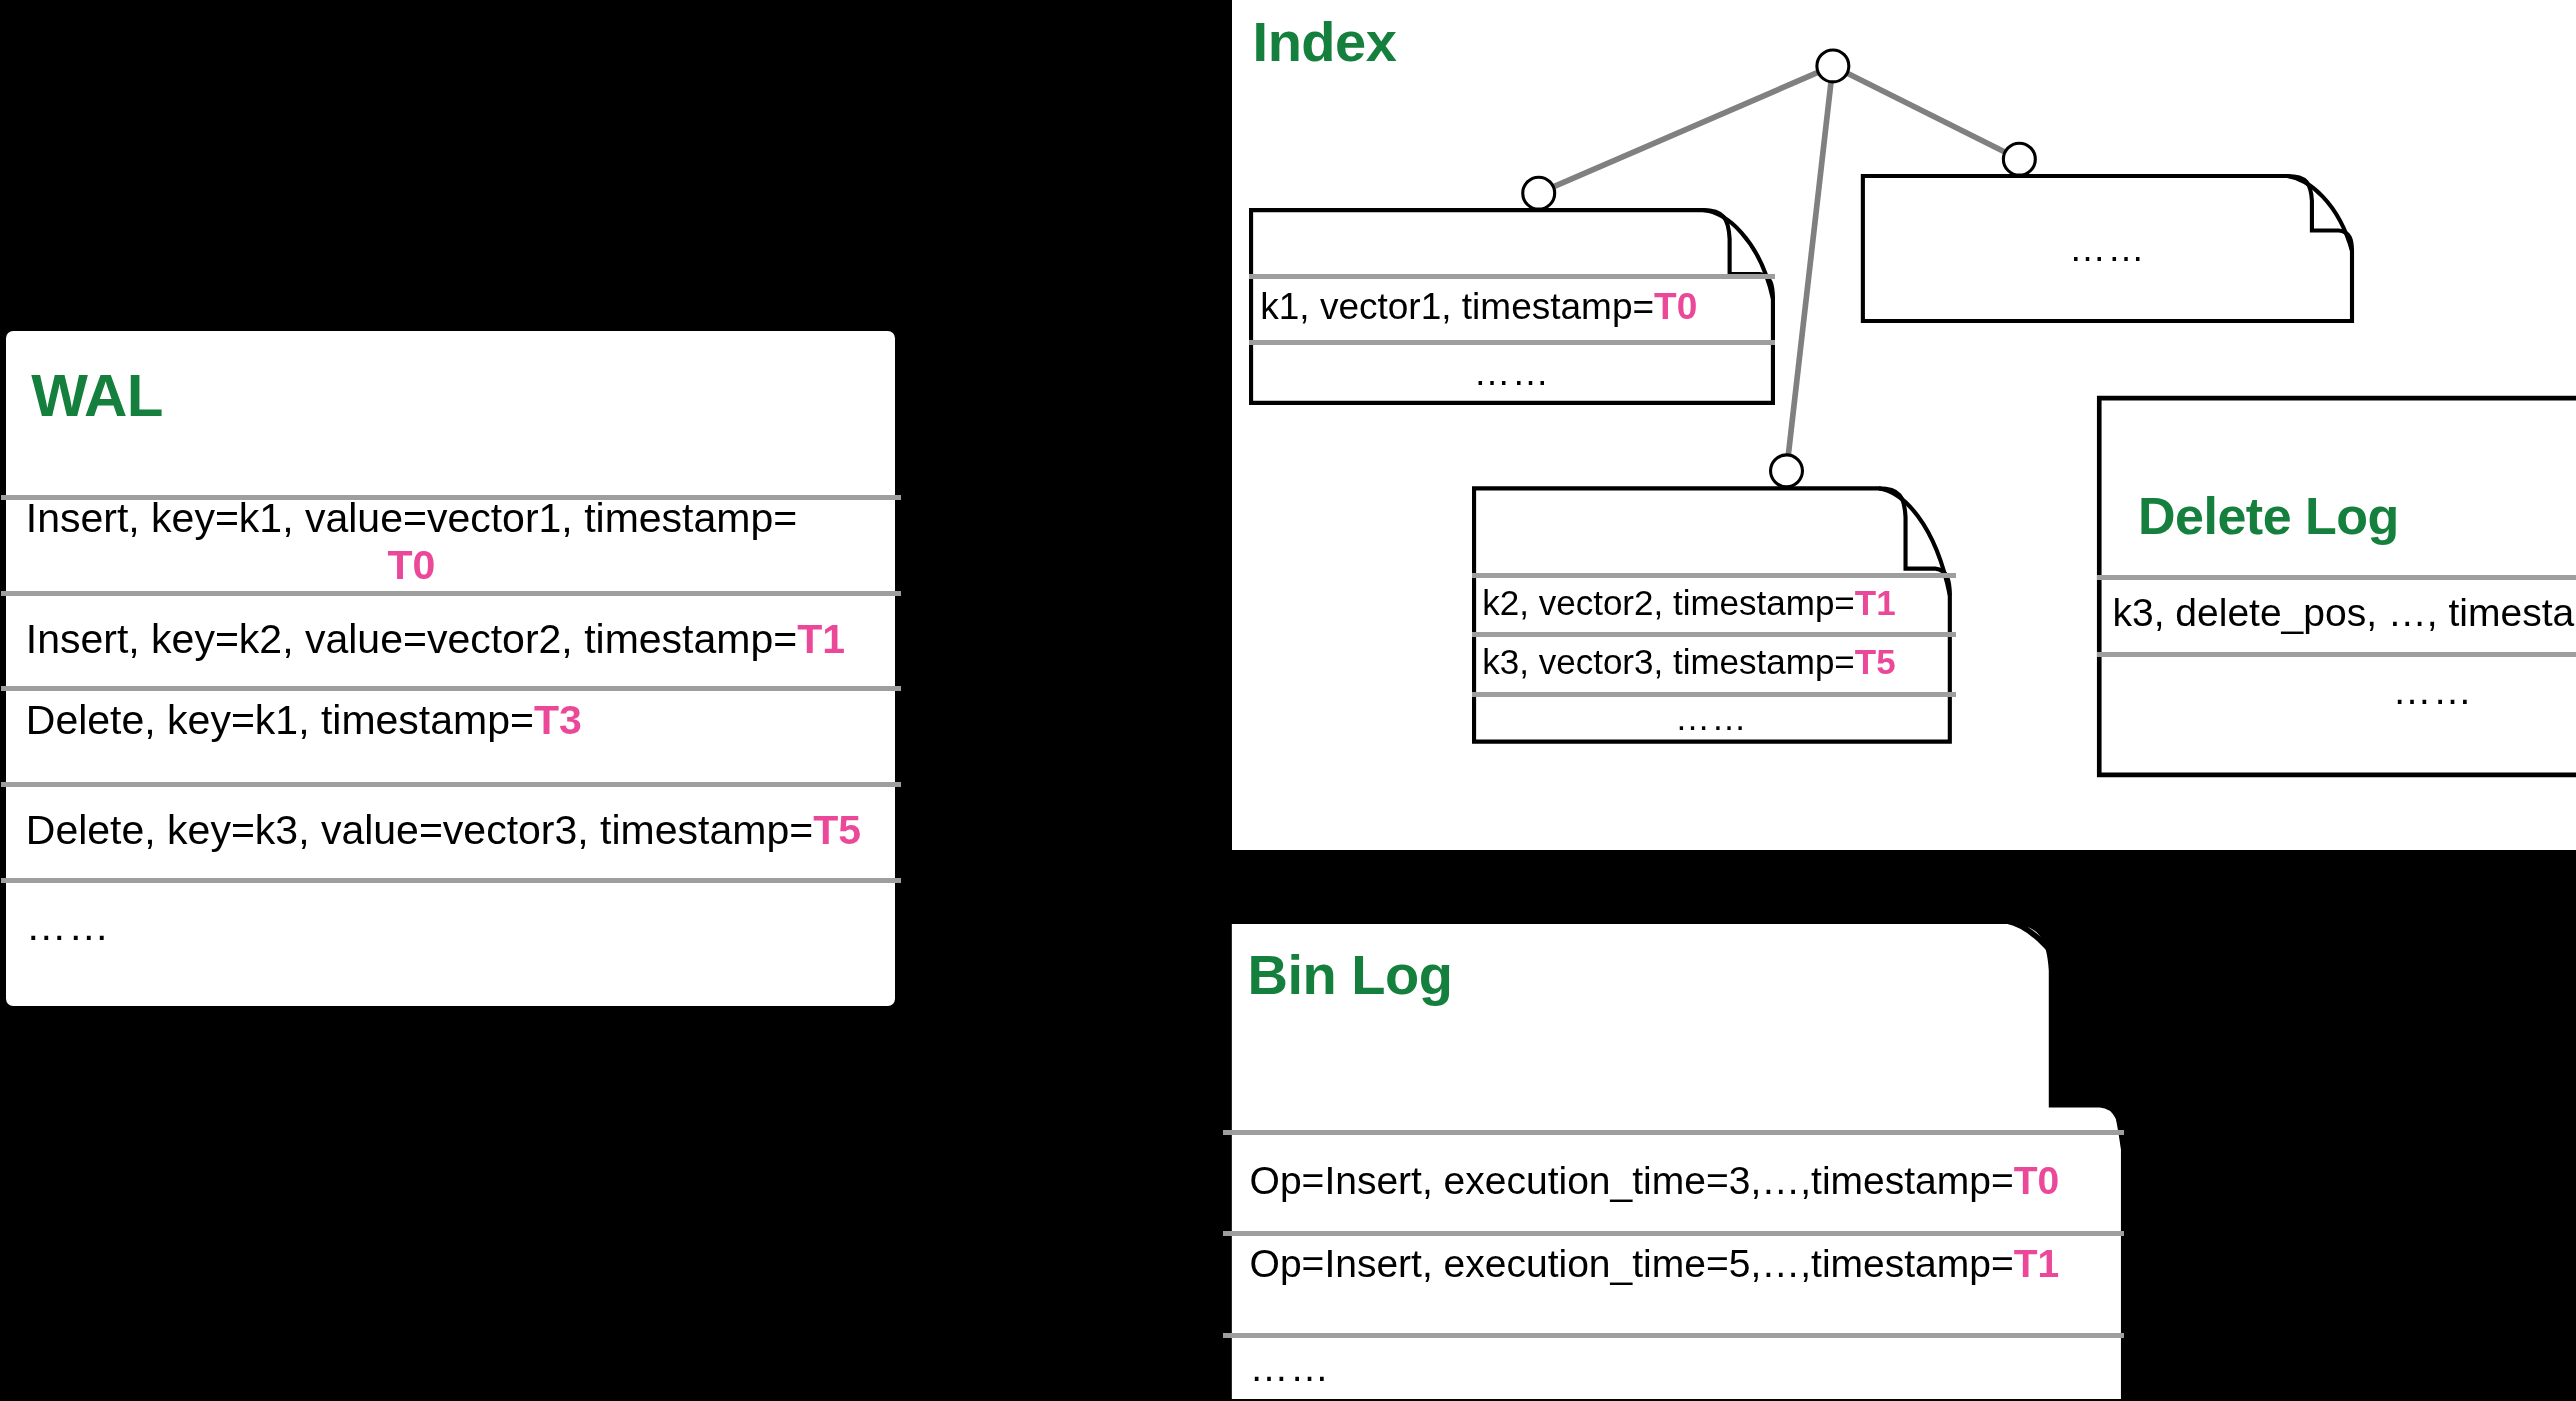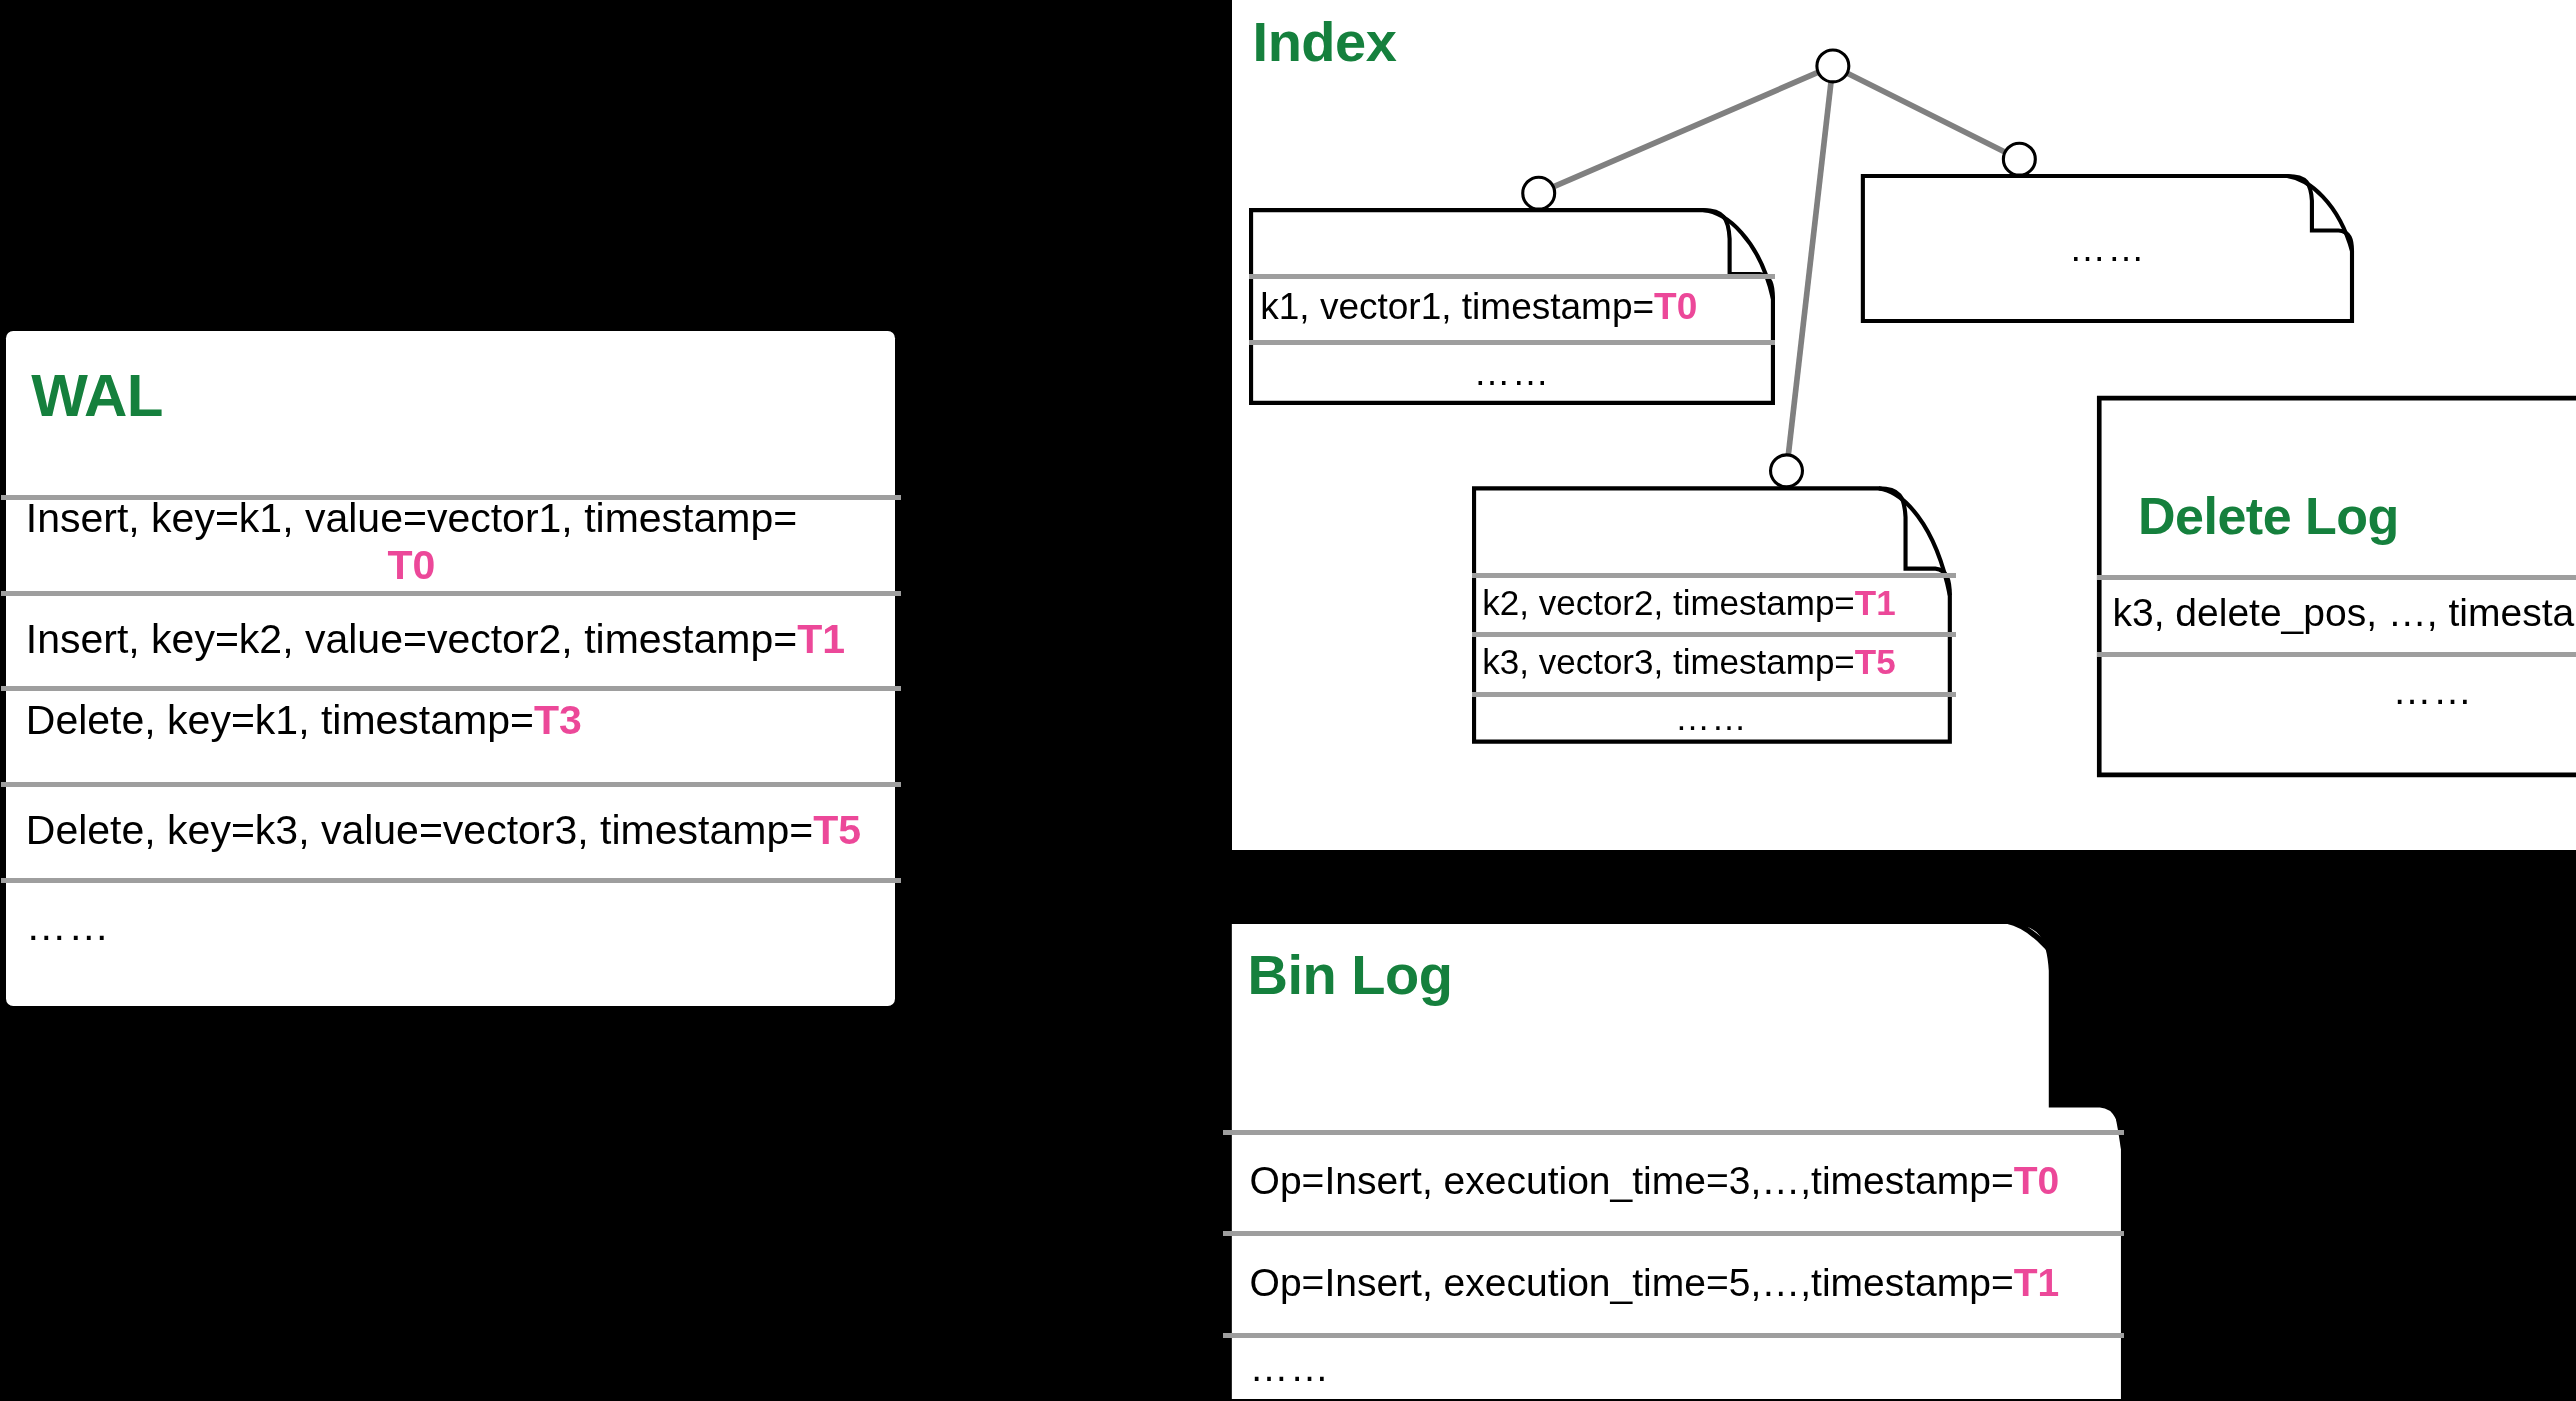--- a/index.html
+++ b/index.html
@@ -170,21 +170,21 @@
     </svg>
     <div class="content">
       <div class="title" style="left:18.5px;top:20.6px;font-size:56px;">Bin Log</div>
       <div class="sep" style="left:-6.2px;top:209px;width:901px;"></div>
       <div class="sep" style="left:-6.2px;top:310px;width:901px;"></div>
       <div class="sep" style="left:-6.2px;top:412px;width:901px;"></div>
       <div class="row" style="left:20.6px;top:209px;height:101px;font-size:39px;">
         <span>Op=Insert, execution_time=3,…,timestamp=</span>
           <span class="ts">T0</span>
       </div>
-      <div class="row" style="left:20.6px;top:311px;height:102px;font-size:39px;">
+      <div class="row" style="left:20.6px;top:292px;height:102px;font-size:39px;">
         <span>Op=Insert, execution_time=5,…,timestamp=</span>
           <span class="ts">T1</span>
       </div>
       <div class="row dots" style="left:20.6px;top:412px;height:69px;font-size:39px;">
         <span>……</span>
       </div>
     </div>
   </div>
 
 </div>

